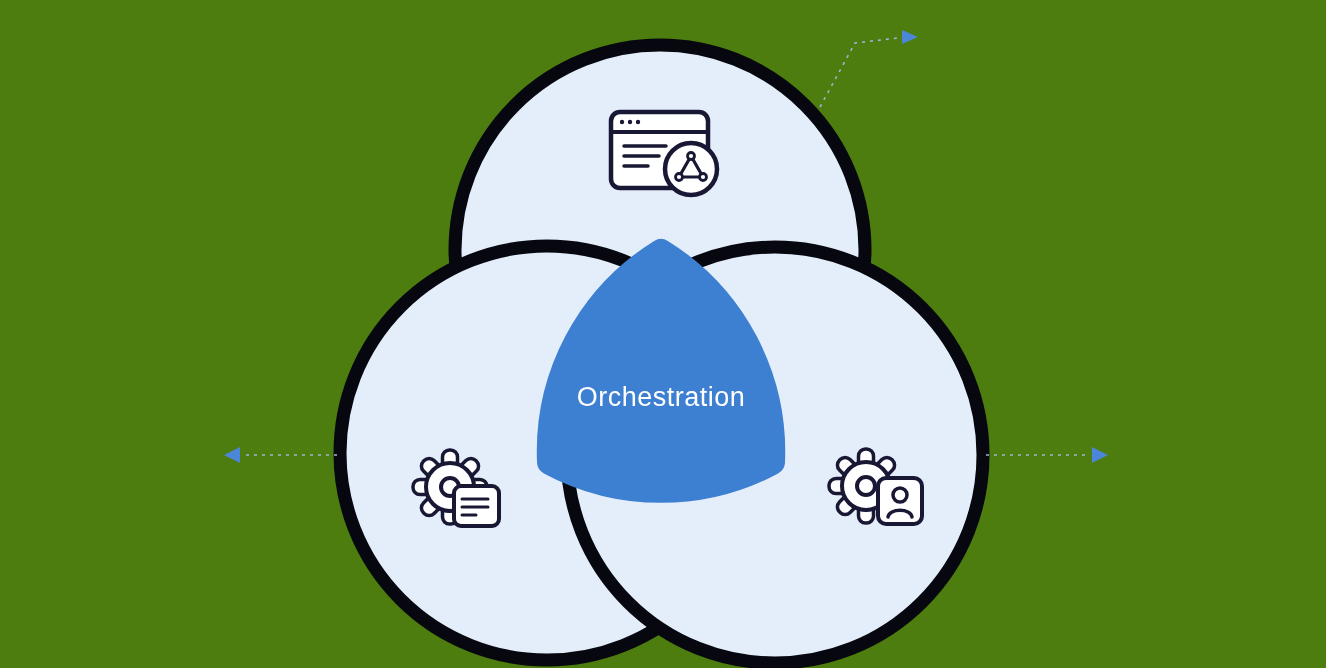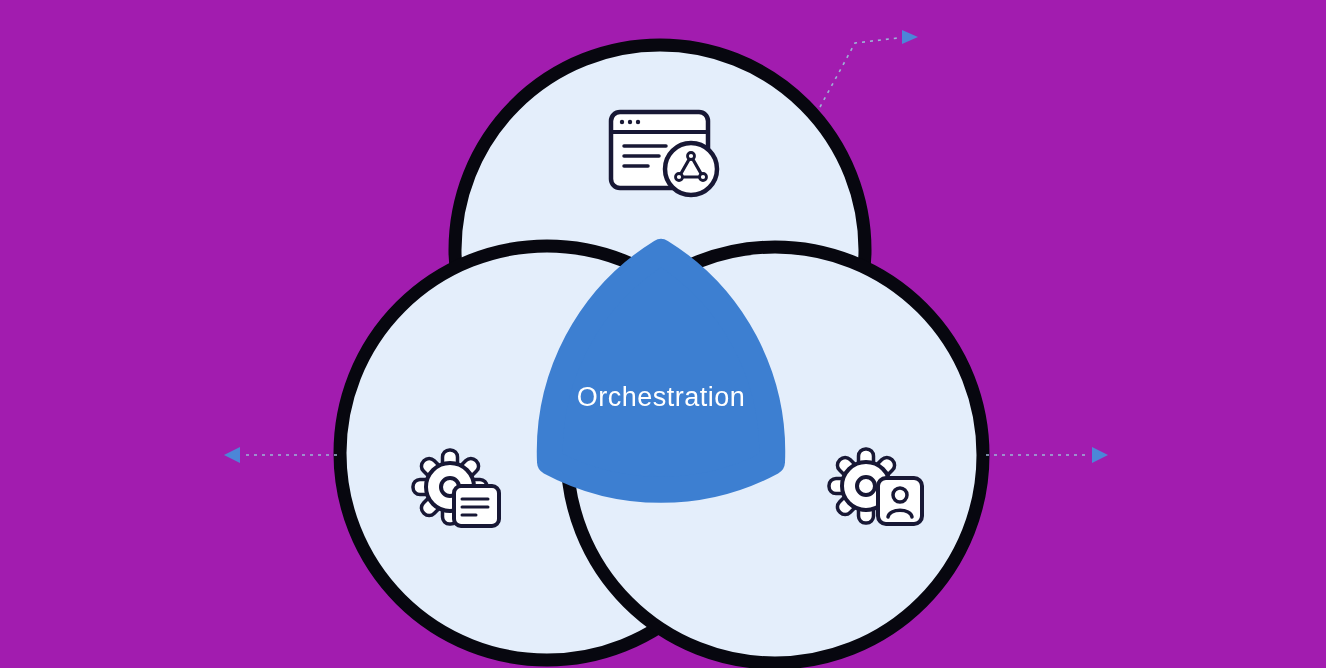--- a/index.html
+++ b/index.html
@@ -8,21 +8,21 @@
     width: 1326px;
     height: 668px;
     background: #000000;
     overflow: hidden;
     font-family: "Liberation Sans", sans-serif;
   }
   .stage {
     position: relative;
     width: 1326px;
     height: 668px;
-    background: #a21caf;
+    background: #4d7c0f;
   }
   .venn {
     fill: #e4eefb;
     stroke: #07070f;
     stroke-width: 13px;
   }
   .center-shape {
     fill: #3d7fd1;
     stroke: #3d7fd1;
     stroke-width: 26px;

